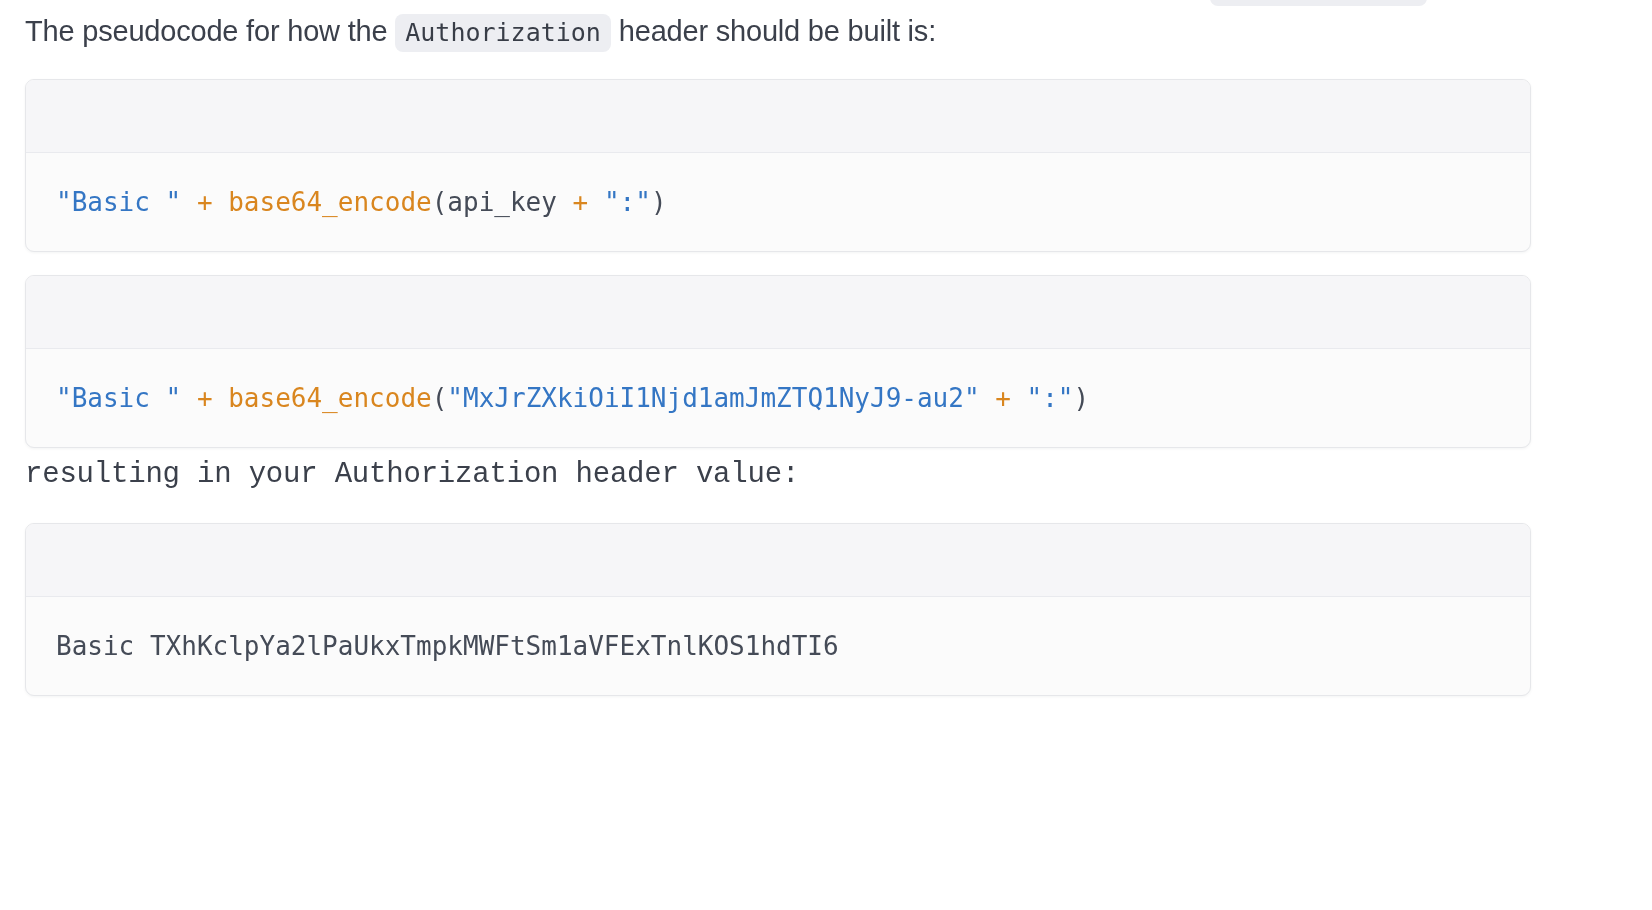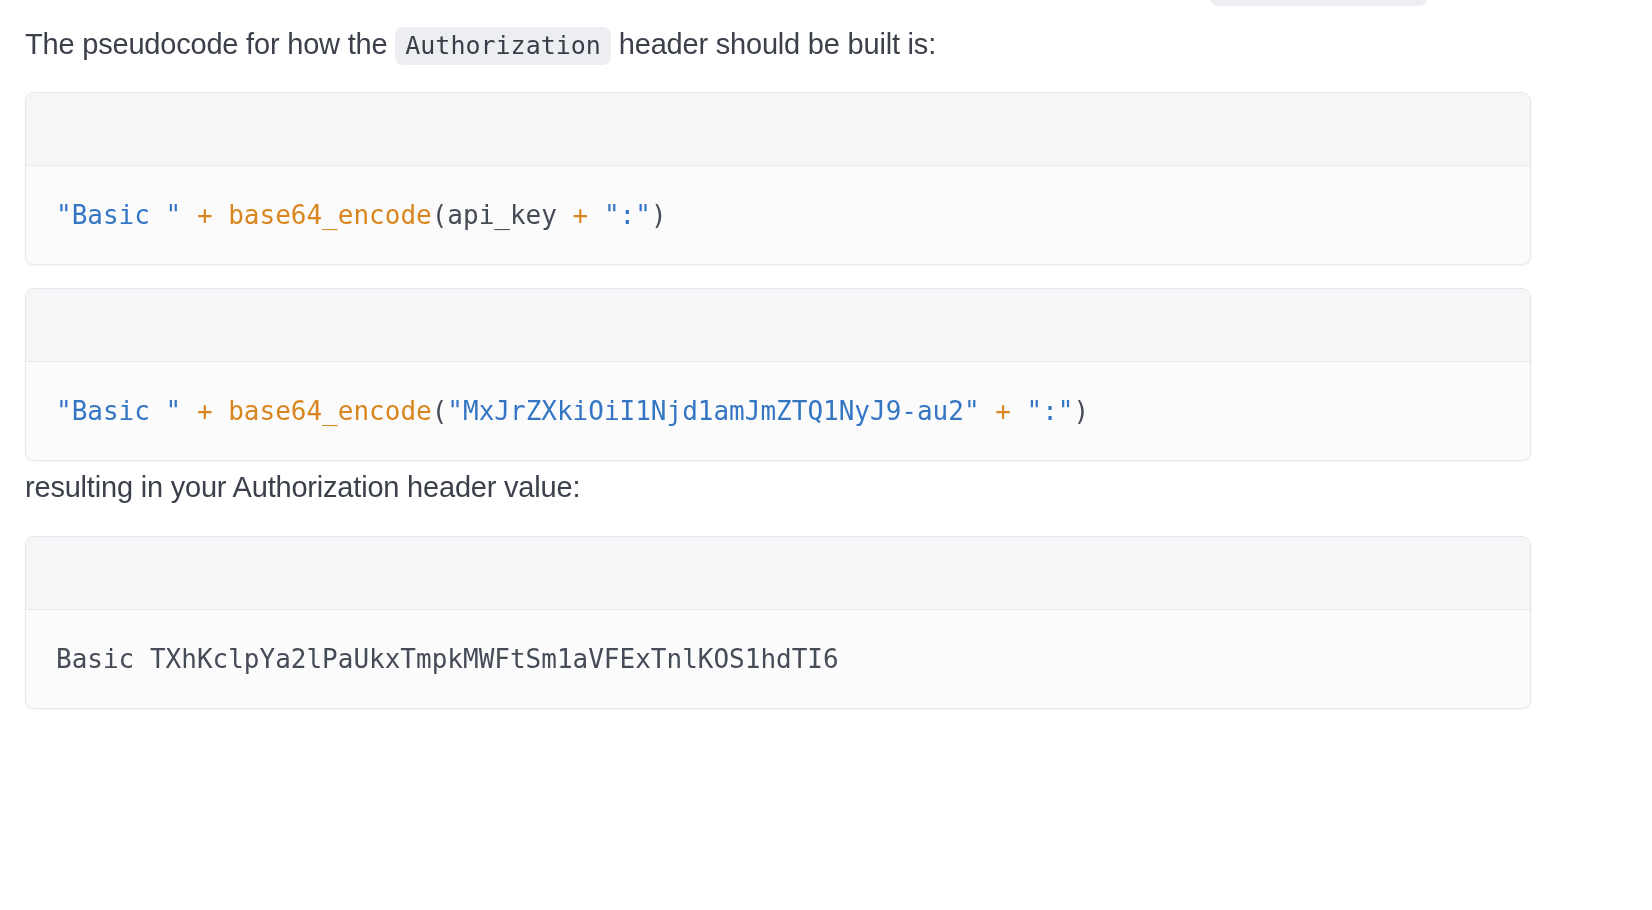--- a/index.html
+++ b/index.html
@@ -5,21 +5,21 @@
   html, body { margin: 0; padding: 0; }
   body {
     width: 1652px; height: 910px;
     background: #ffffff;
     font-family: "Liberation Sans", sans-serif;
     overflow: hidden;
     position: relative;
   }
   .page {
     position: absolute;
-    left: 25px; top: 18px;
+    left: 25px; top: 5px;
     width: 1506px;
   }
   
   .cutoff-chip {
     position: absolute;
     left: 1210px; top: -14px;
     width: 217px; height: 20px;
     border-radius: 8px;
     background: var(--inline-code-bg);
   }
@@ -63,21 +63,21 @@
     color: var(--code-plain);
   }
   .tok-plain { color: var(--code-plain); }
   .tok-str   { color: var(--code-string); }
   .tok-op    { color: var(--code-operator); }
   .tok-fn    { color: var(--code-function); }
 
   .mt-cb1 { margin-top: 20px; }
   .mt-p2  { margin-top: 22px; }
   .mt-cb2 { margin-top: 23px; }
-  .mt-p3  { margin-top: 57px; }
+  .mt-p3  { margin-top: 57px; font-family: Liberation Mono, monospace; }
   .mt-cb3 { margin-top: 22px; }
 </style>
 </head>
 <body>
 
 <div class="cutoff-chip"></div>
 
 <div class="page">
 
   <p class="para"><span>The pseudocode for how the </span><span class="inline-code">Authorization</span><span> header should be built is:</span></p>

